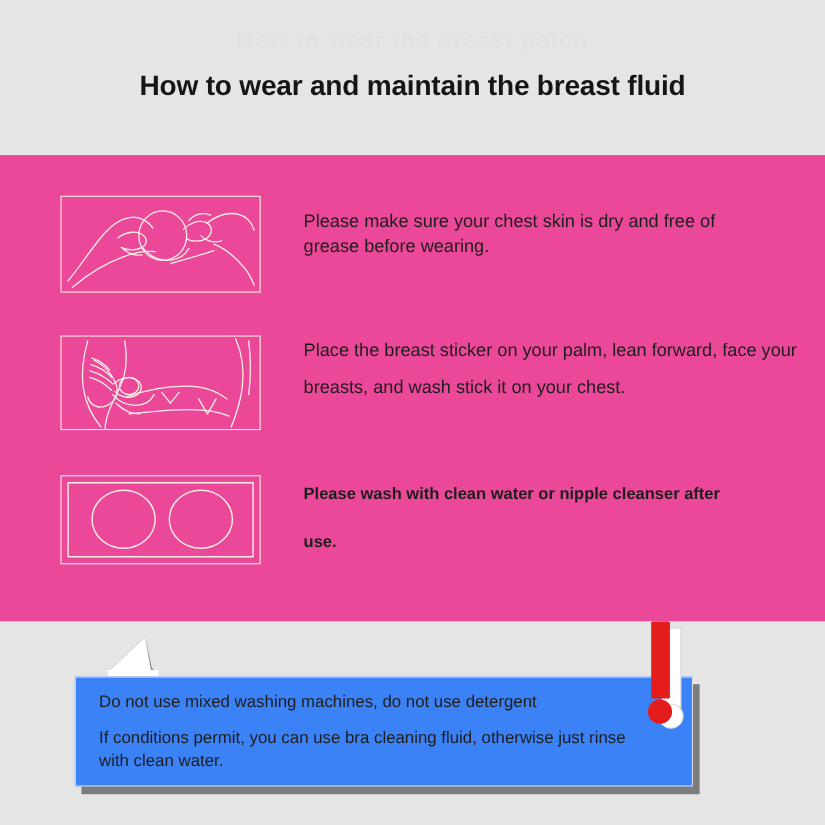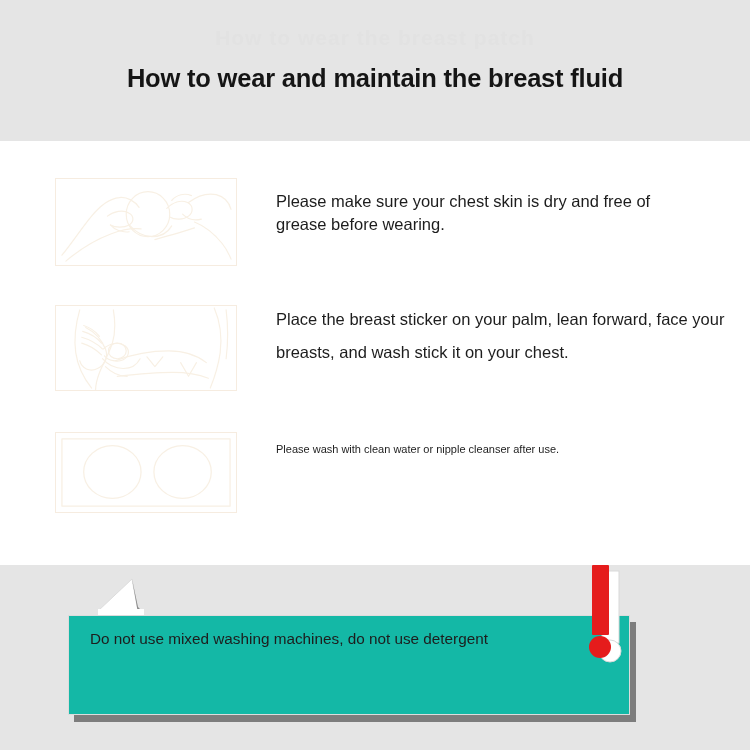--- a/index.html
+++ b/index.html
@@ -54,21 +54,21 @@
     font-family: "Liberation Sans", sans-serif;
   }
 
   
   .steps-panel {
     position: absolute;
     left: 0;
     top: 141px;
     width: 750px;
     height: 424px;
-    background: #ffffff;
+    background: #ec4899;
   }
   .step-row {
     position: absolute;
     left: 0;
     width: 750px;
   }
   .thumb {
     position: absolute;
     left: 55px;
     width: 182px;
@@ -91,23 +91,24 @@
     font-size: 16.5px;
     line-height: 23px;
     width: 425px;
   }
   .step-text.t2 {
     font-size: 16.5px;
     line-height: 33px;
     width: 450px;
   }
   .step-text.t3 {
-    font-size: 11px;
+    font-size: 15px;
     line-height: 43px;
     width: 400px;
+    font-weight: bold;
   }
 
   
   #row-1 { top: 37px; }
   #row-1 .thumb { top: 0px; height: 88px; }
   #row-1 .step-text { top: 12px; }
 
   #row-2 { top: 164px; }
   #row-2 .thumb { top: 0px; height: 86px; }
   #row-2 .step-text { top: -2px; }
@@ -139,21 +140,21 @@
     width: 562px;
     height: 100px;
     background: #7d7d7d;
   }
   .callout-box {
     position: absolute;
     left: 0;
     top: 0;
     width: 562px;
     height: 100px;
-    background: #14b8a6;
+    background: #3b82f6;
     border: 1px solid #dcdcdc;
     box-sizing: border-box;
   }
   .callout-tail {
     position: absolute;
     left: 30px;
     top: -38px;
     width: 60px;
     height: 40px;
     overflow: visible;
@@ -274,20 +275,21 @@
         <svg width="60" height="42" viewBox="0 0 60 42">
           <polygon points="34,2 40,34 0,34" fill="#ffffff" stroke="#dcdcdc" stroke-width="1"></polygon>
           <polygon points="34,2 40,30 46,36 40,36" fill="#8a8a8a"></polygon>
           <rect x="0" y="32" width="46" height="6" fill="#ffffff"></rect>
         </svg>
       </div>
 
       <div class="callout-box">
         <div class="callout-text">
           <div class="callout-line l1">Do not use mixed washing machines, do not use detergent</div>
+          <div class="callout-line l2">If conditions permit, you can use bra cleaning fluid, otherwise just rinse with clean water.</div>
         </div>
       </div>
 
       <div class="excl">
         <svg width="60" height="100" viewBox="0 0 60 100">
 
           <rect x="20" y="8" width="17" height="72" fill="#ffffff" stroke="#d9d9d9" stroke-width="1"></rect>
           <circle cx="28" cy="88" r="11" fill="#ffffff" stroke="#d9d9d9" stroke-width="1"></circle>
 
           <rect x="10" y="2" width="17" height="70" fill="#e51c1c" rx="1"></rect>

